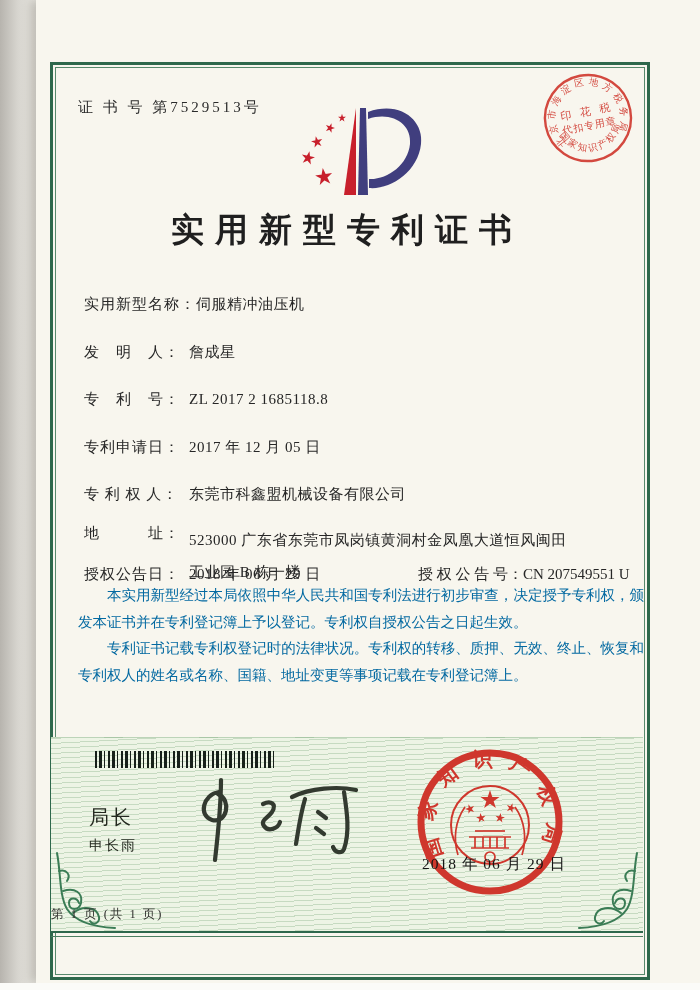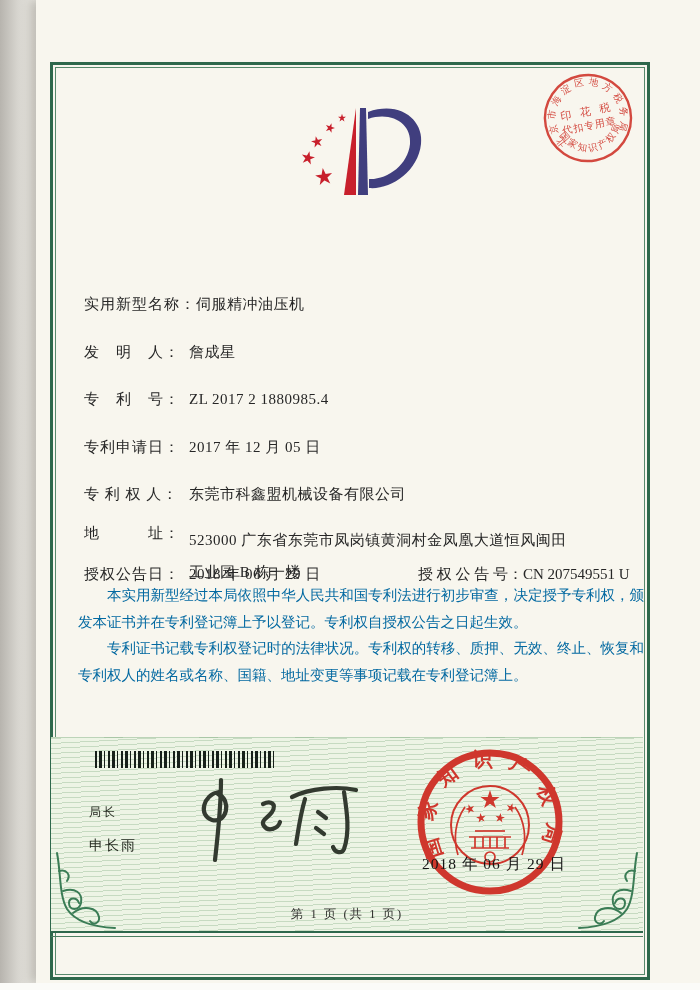--- a/index.html
+++ b/index.html
@@ -29,58 +29,60 @@
          line-height:26.5px;color:#0369a1;text-align:justify;}
   .body-text p{margin:0;text-indent:2em;}
   .panel{position:absolute;left:15px;top:737px;width:592px;height:193px;
          background-color:#edf4e5;
          background-image:repeating-linear-gradient(177deg,rgba(110,160,110,.30) 0 1px,rgba(255,255,255,0) 1px 5px);
          border-top:1px solid rgba(140,180,140,.5);
          border-bottom:2px solid #2e684c;}
   .panel::after{content:"";position:absolute;left:0;right:0;bottom:-6px;height:1px;background:#4b7f61;}
   .barcode{position:absolute;left:44px;top:13px;width:180px;height:17px;
          background:repeating-linear-gradient(90deg,#17201a 0 2px,transparent 2px 4px,#17201a 4px 7px,transparent 7px 9px,#17201a 9px 10px,transparent 10px 13px);}
-  .sig-title{position:absolute;left:38px;top:66px;font-size:12px;color:#23281f;letter-spacing:2px;}
+  .sig-title{position:absolute;left:38px;top:66px;font-size:20px;color:#23281f;letter-spacing:2px;}
   .sig-name{position:absolute;left:38px;top:99px;font-size:14px;color:#23281f;letter-spacing:2px;}
   .sig-script{position:absolute;left:128px;top:36px;}
   .seal{position:absolute;left:352px;top:-1px;}
   .seal-date{position:absolute;left:338px;top:116px;width:210px;text-align:center;
          font-size:15.5px;color:#141414;letter-spacing:1px;}
   .flourish-bl{position:absolute;left:2px;bottom:0;}
   .flourish-br{position:absolute;right:2px;bottom:0;}
-  .page-footer{position:absolute;left:0;bottom:8px;width:100%;text-align:center;
+  .page-footer{position:absolute;left:0;bottom:8px;width:100%;text-align:left;
          font-size:12.5px;color:#30302e;letter-spacing:2px;}
   .tax-stamp{position:absolute;left:500px;top:66px;transform:rotate(-11deg);opacity:.9;}
   .seal-red{fill:#cf372d;}
   text{font-family:"Liberation Serif","DejaVu Serif",serif;}
 </style>
 </head>
 <body>
 
 <div class="photo">
   <div class="edge-left"></div>
   <div class="paper">
     <div class="cert-border"></div>
 
+    <div class="cert-no">证 书 号 第7529513号</div>
 
     <svg class="logo" width="160" height="106" viewBox="0 0 160 106">
       <g fill="#c8202c">
         <path transform="translate(70,22) scale(4.2)" d="M0,-1 L0.588,0.809 L-0.951,-0.309 L0.951,-0.309 L-0.588,0.809 Z"></path>
         <path transform="translate(58,32) scale(5) rotate(18)" d="M0,-1 L0.588,0.809 L-0.951,-0.309 L0.951,-0.309 L-0.588,0.809 Z"></path>
         <path transform="translate(45,46) scale(6) rotate(-12)" d="M0,-1 L0.588,0.809 L-0.951,-0.309 L0.951,-0.309 L-0.588,0.809 Z"></path>
         <path transform="translate(36,62) scale(7) rotate(12)" d="M0,-1 L0.588,0.809 L-0.951,-0.309 L0.951,-0.309 L-0.588,0.809 Z"></path>
         <path transform="translate(52,81) scale(9) rotate(-8)" d="M0,-1 L0.588,0.809 L-0.951,-0.309 L0.951,-0.309 L-0.588,0.809 Z"></path>
         <polygon points="84,12 72,99 84,99"></polygon>
       </g>
       <g fill="#403e7e">
         <polygon points="88,12 86,99 96,99 94,12"></polygon>
         <path d="M96,16 C130,4 152,26 149,48 C146,76 118,94 97,92 L97,83 C115,84 136,69 138,48 C140,28 120,15 96,23 Z"></path>
       </g>
     </svg>
 
+    <div class="title">实用新型专利证书</div>
 
     <svg class="tax-stamp" width="104" height="104" viewBox="0 0 104 104">
       <circle cx="52" cy="52" r="43" fill="none" stroke="#cf372d" stroke-width="2.4"></circle>
       <defs>
         <path id="taxTop" d="M25,71 A33,33 0 1 1 79,71"></path>
         <path id="taxBottom" d="M19,52 A33,33 0 0 0 85,52"></path>
       </defs>
       <text font-size="9.5" fill="#cf372d" letter-spacing="4">
         <textPath href="#taxTop" startOffset="50%" text-anchor="middle">北京市海淀区地方税务局</textPath>
       </text>
@@ -92,21 +94,21 @@
     </svg>
 
     <div class="fields">
       <div class="field-row" style="top:295px">
         <span class="lbl">实用新型名称：</span><span class="val">伺服精冲油压机</span>
       </div>
       <div class="field-row" style="top:343px">
         <span class="lbl">发　明　人：</span><span class="val">詹成星</span>
       </div>
       <div class="field-row" style="top:390px">
-        <span class="lbl">专　利　号：</span><span class="val">ZL 2017 2 1880985.4</span>
+        <span class="lbl">专　利　号：</span><span class="val">ZL 2017 2 1685118.8</span>
       </div>
       <div class="field-row" style="top:438px">
         <span class="lbl">专利申请日：</span><span class="val">2017 年 12 月 05 日</span>
       </div>
       <div class="field-row" style="top:485px">
         <span class="lbl">专 利 权 人：</span><span class="val">东莞市科鑫盟机械设备有限公司</span>
       </div>
       <div class="field-row" style="top:524px">
         <span class="lbl">地　　　址：</span><span class="val multiline">523000 广东省东莞市凤岗镇黄洞村金凤凰大道恒风闽田
 工业园 B 栋一楼</span>

